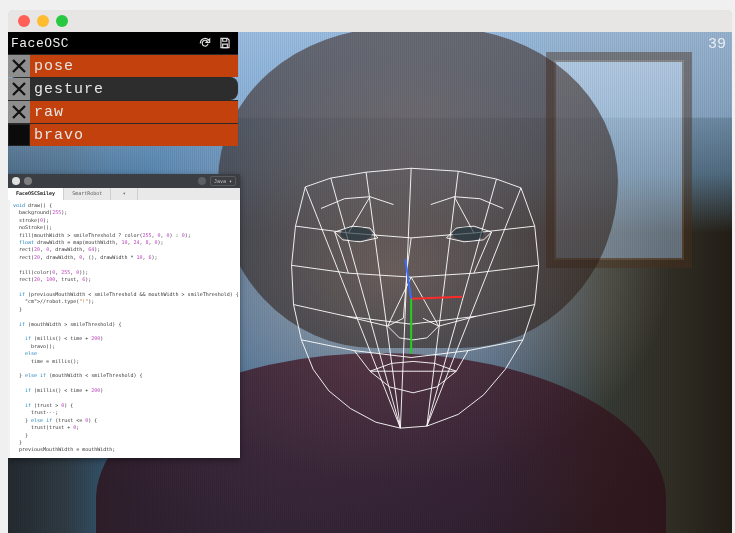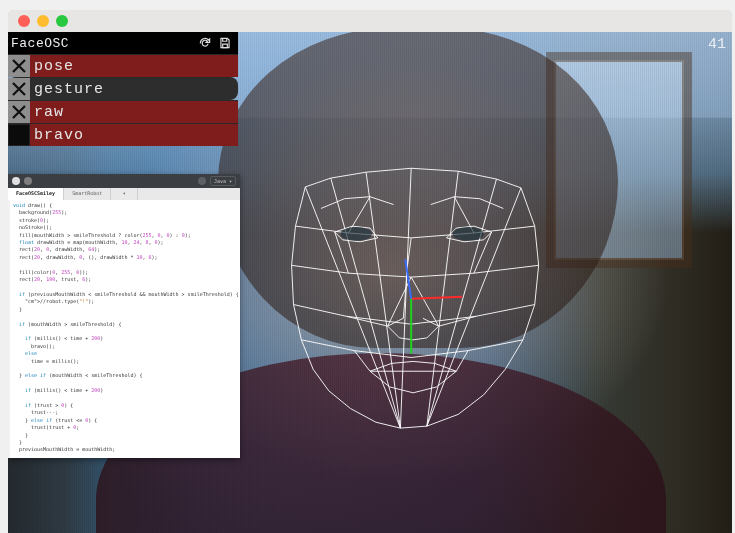--- a/index.html
+++ b/index.html
@@ -96,21 +96,21 @@
     font-size: 13px;
     letter-spacing: .5px;
   }
   .osc-icons { display:flex; gap:6px; }
   .osc-icons span { display:inline-flex; width:14px; height:14px; align-items:center; justify-content:center; }
   .osc-row {
     height: 22px;
     display:flex; align-items:center;
     color:#e6e6e6;
     border-top:1px solid #2a2a2a;
-    background:#7f1d1d;
+    background:#c2410c;
   }
   .osc-row.selected{ background:#2d2d2d;border-radius:8px;}
   .osc-check{
     width:22px; height:22px; margin-right:4px;
     display:inline-flex; align-items:center; justify-content:center;
     background:#8e8e8e;
   }
   .osc-check svg{width:18px;height:18px;}
   .osc-check.empty{ background:#0b0b0b; border:1px solid #222; box-sizing:border-box;}
   .osc-label{ font-family: "Andale Mono","Courier New",monospace; letter-spacing:1px;}
@@ -230,21 +230,21 @@
       <g stroke-width="2">
         <line x1="404" y1="272" x2="456" y2="270" stroke="#ff2a2a"></line>
         <line x1="404" y1="272" x2="404" y2="328" stroke="#21d321"></line>
         <line x1="404" y1="272" x2="398" y2="232" stroke="#3a6cff"></line>
       </g>
 
       <ellipse cx="348" cy="206" rx="16" ry="7" fill="rgba(30,50,60,.65)"></ellipse>
       <ellipse cx="462" cy="206" rx="16" ry="7" fill="rgba(30,50,60,.65)"></ellipse>
     </svg>
 
-    <div class="fps">41</div>
+    <div class="fps">39</div>
 
     <div class="osc-panel">
       <div class="osc-header">
         <span>FaceOSC</span>
         <span class="osc-icons">
           <span>
             <svg viewBox="0 0 24 24" fill="none" stroke="#ddd" stroke-width="2">
                 <path d="M4 12a8 8 0 0 1 14-5l2-2v6h-6l2-2a5 5 0 1 0 1 5" stroke-linecap="round"></path>
               </svg>
           </span>

